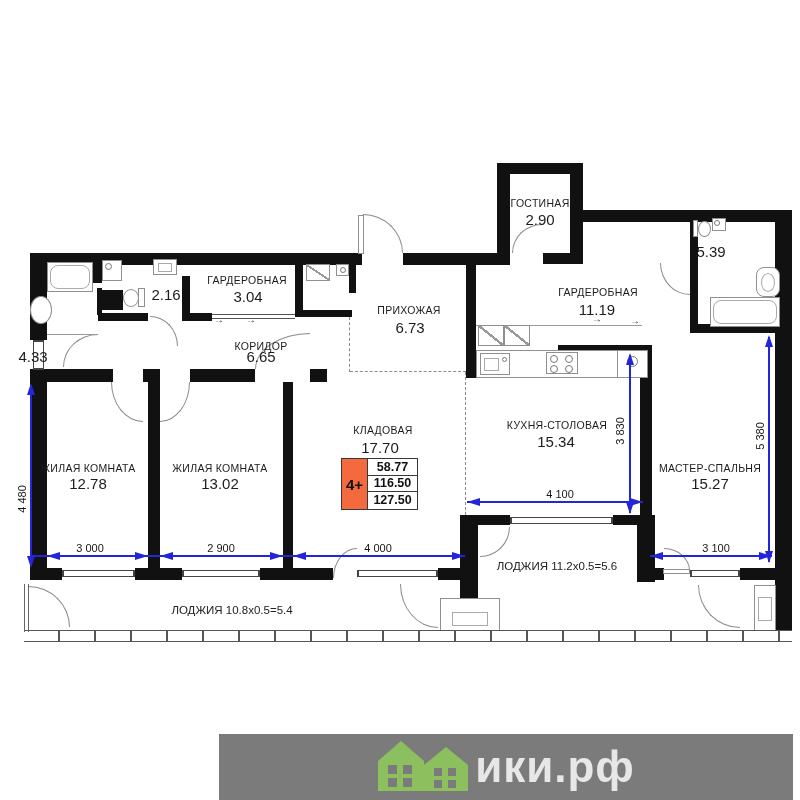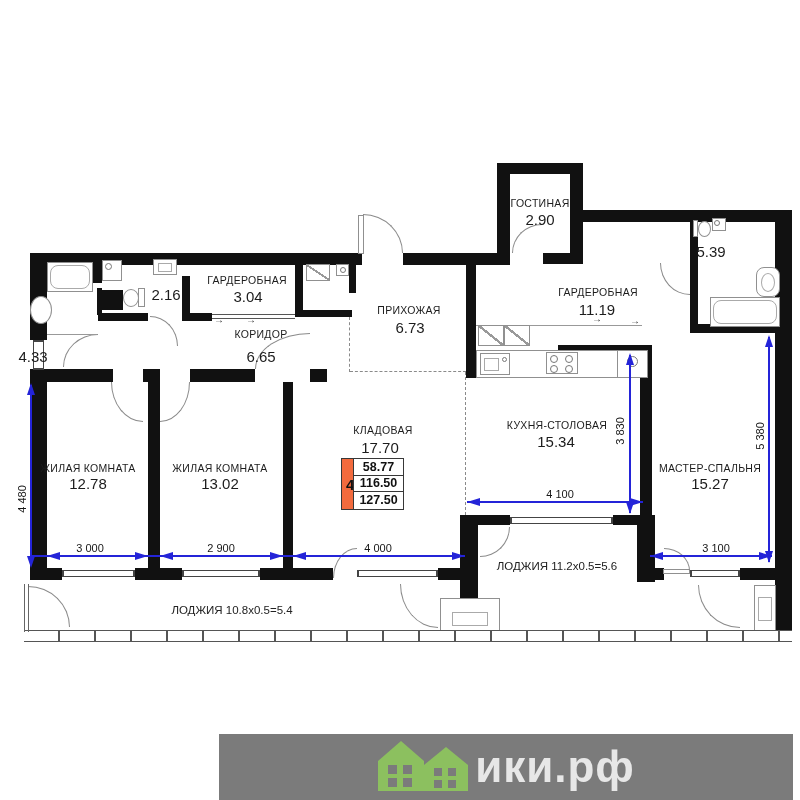--- a/index.html
+++ b/index.html
@@ -43,21 +43,21 @@
   .rname{position:absolute;font-size:10.5px;letter-spacing:.3px;white-space:nowrap;
          transform:translateX(-50%);color:#1c1c1c;}
   .rval{position:absolute;font-size:15px;white-space:nowrap;transform:translateX(-50%);color:#1c1c1c;}
   .small{font-size:15px;}
   .loglbl{position:absolute;font-size:11.5px;white-space:nowrap;transform:translateX(-50%);color:#222;}
   .sarr{position:absolute;font-size:10px;color:#333;}
   
   .badge-plus{position:absolute;left:341px;top:458px;width:27px;height:52px;background:#f26a3d;
         border:1px solid #383838;box-sizing:border-box;display:flex;align-items:center;
         justify-content:center;font-weight:bold;font-size:15px;color:#111;}
-  .badge-rows{position:absolute;left:353px;top:458px;width:51px;height:52px;border:1px solid #383838;
+  .badge-rows{position:absolute;left:367px;top:458px;width:51px;height:52px;border:1px solid #383838;
         box-sizing:border-box;background:#fff;}
   .badge-row{height:16.6px;border-bottom:1px solid #383838;box-sizing:border-box;display:flex;
         align-items:center;justify-content:center;font-size:12.5px;font-weight:bold;color:#111;}
   .badge-row:last-child{border-bottom:none;}
   
   .rail{position:absolute;left:24px;top:630px;width:768px;height:12px;box-sizing:border-box;
         border-top:1px solid #555;border-bottom:1px solid #555;
         background:repeating-linear-gradient(90deg,#fff 0 34px,#555 34px 36px);}
   
   .wm{position:absolute;left:219px;top:734px;width:574px;height:66px;background:#7b7b7b;
@@ -236,21 +236,21 @@
   <div class="vlbl" style="left:735px;top:430px;">5 380</div>
 
   <div class="rname" style="left:540px;top:197px;">ГОСТИНАЯ</div>
   <div class="rval" style="left:540px;top:211px;">2.90</div>
   <div class="rname" style="left:247px;top:274px;">ГАРДЕРОБНАЯ</div>
   <div class="rval" style="left:248px;top:288px;">3.04</div>
   <div class="rname" style="left:598px;top:286px;">ГАРДЕРОБНАЯ</div>
   <div class="rval" style="left:597px;top:301px;">11.19</div>
   <div class="rname" style="left:409px;top:304px;">ПРИХОЖАЯ</div>
   <div class="rval" style="left:410px;top:319px;">6.73</div>
-  <div class="rname" style="left:261px;top:328px;">КОРИДОР</div>
+  <div class="rname" style="left:261px;top:340px;">КОРИДОР</div>
   <div class="rval" style="left:261px;top:348px;">6.65</div>
   <div class="rname" style="left:557px;top:419px;">КУХНЯ-СТОЛОВАЯ</div>
   <div class="rval" style="left:556px;top:433px;">15.34</div>
   <div class="rname" style="left:710px;top:462px;">МАСТЕР-СПАЛЬНЯ</div>
   <div class="rval" style="left:710px;top:475px;">15.27</div>
   <div class="rname" style="left:88px;top:462px;">ЖИЛАЯ КОМНАТА</div>
   <div class="rval" style="left:88px;top:475px;">12.78</div>
   <div class="rname" style="left:220px;top:462px;">ЖИЛАЯ КОМНАТА</div>
   <div class="rval" style="left:220px;top:475px;">13.02</div>
   <div class="rname" style="left:383px;top:424px;">КЛАДОВАЯ</div>

